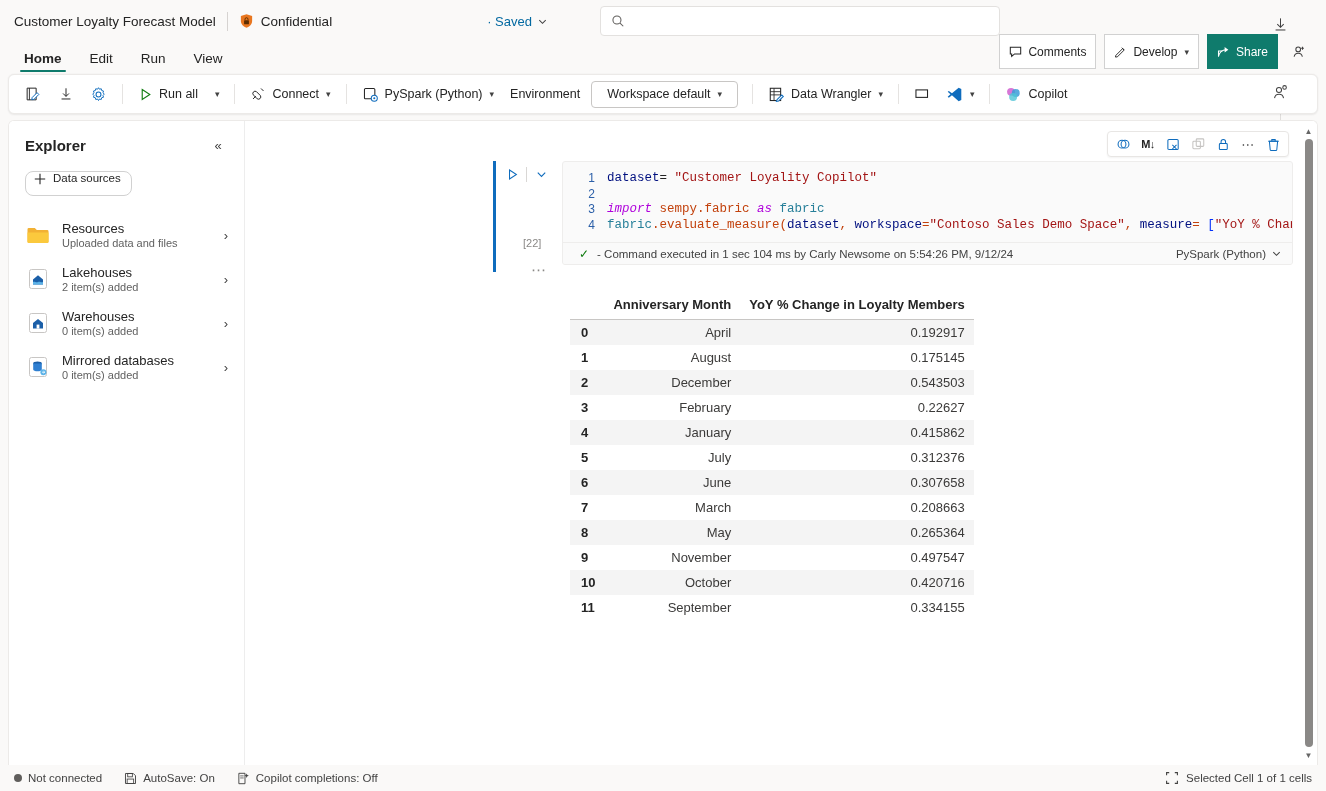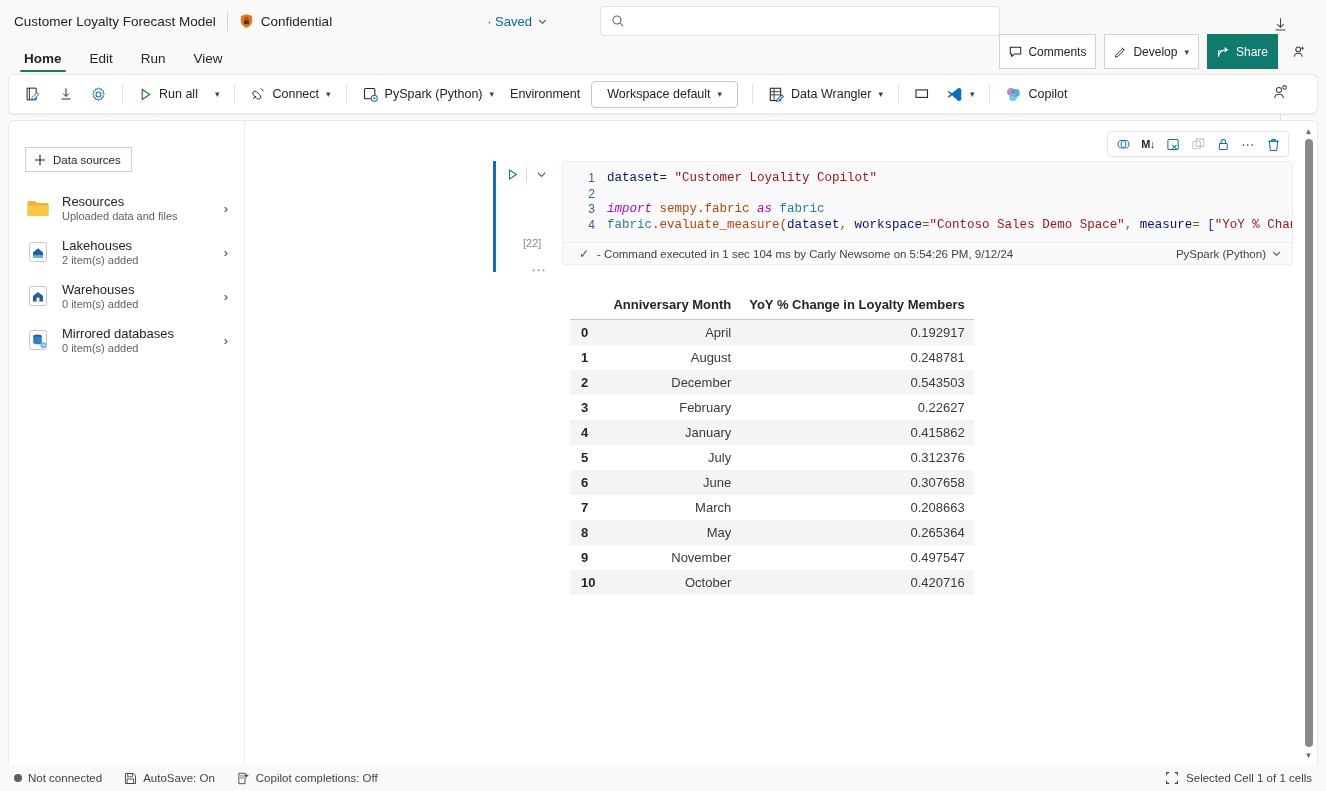--- a/index.html
+++ b/index.html
@@ -157,23 +157,23 @@
     padding: 0 14px 0 16px;
   }
   .explorer-title { font-size: 15px; font-weight: bold; color: #242424; }
   .collapse-btn {
     margin-left: auto; width: 24px; height: 24px;
     display: flex; align-items: center; justify-content: center;
     color: #424242; cursor: pointer; border-radius: 3px; font-size: 13px;
   }
   .datasources-btn {
     margin: 14px 0 0 16px;
-    height: 25px; width: auto; display: inline-flex; align-items: center;
+    height: 25px; width: auto; display: inline-flex; 
     gap: 6px; padding: 0 10px 0 7px;
-    border: 1px solid #d1d1d1; border-radius: 0;
+    border: 1px solid #d1d1d1; border-radius: 8px;
     font-size: 11.5px; color: #242424; cursor: pointer; background: #fff;
   }
   .exp-list { margin-top: 14px; }
   .exp-item {
     display: flex; align-items: center;
     padding: 8px 12px 8px 16px;
     cursor: pointer; gap: 11px;
   }
   .exp-ico { width: 26px; height: 26px; flex: 0 0 26px; display:flex; align-items:center; justify-content:center;}
   .exp-text { display: flex; flex-direction: column; gap: 1px; min-width: 0; }
@@ -588,20 +588,26 @@
           <circle cx="8.6" cy="11.6" r="4.2" fill="#4ec3d6" opacity="0.8"></circle>
         </svg>
       </span>
       <span>Copilot</span>
     </div>
   </div>
 
   <div class="body">
 
     <div class="explorer">
+      <div class="explorer-head">
+        <span class="explorer-title">Explorer</span>
+        <div class="collapse-btn">
+          <span>«</span>
+        </div>
+      </div>
 
       <div class="datasources-btn">
         <span>
           <svg width="14" height="14" viewBox="0 0 14 14">
             <line x1="7" y1="1.8" x2="7" y2="12.2" stroke="#242424" stroke-width="1.1"></line>
             <line x1="1.8" y1="7" x2="12.2" y2="7" stroke="#242424" stroke-width="1.1"></line>
           </svg>
         </span>
         <span>Data sources</span>
       </div>
@@ -785,21 +791,21 @@
             </thead>
             <tbody>
               <tr>
                 <td class="idx">0</td>
                 <td class="month">April</td>
                 <td class="val">0.192917</td>
               </tr>
               <tr>
                 <td class="idx">1</td>
                 <td class="month">August</td>
-                <td class="val">0.248781</td>
+                <td class="val">0.175145</td>
               </tr>
               <tr>
                 <td class="idx">2</td>
                 <td class="month">December</td>
                 <td class="val">0.543503</td>
               </tr>
               <tr>
                 <td class="idx">3</td>
                 <td class="month">February</td>
                 <td class="val">0.22627</td>
@@ -831,20 +837,25 @@
               </tr>
               <tr>
                 <td class="idx">9</td>
                 <td class="month">November</td>
                 <td class="val">0.497547</td>
               </tr>
               <tr>
                 <td class="idx">10</td>
                 <td class="month">October</td>
                 <td class="val">0.420716</td>
+              </tr>
+              <tr>
+                <td class="idx">11</td>
+                <td class="month">September</td>
+                <td class="val">0.334155</td>
               </tr>
             </tbody>
           </table>
         </div>
 
       </div>
 
       <div class="vscroll">
         <div class="vs-arrow">▲</div>
         <div class="vs-track">

